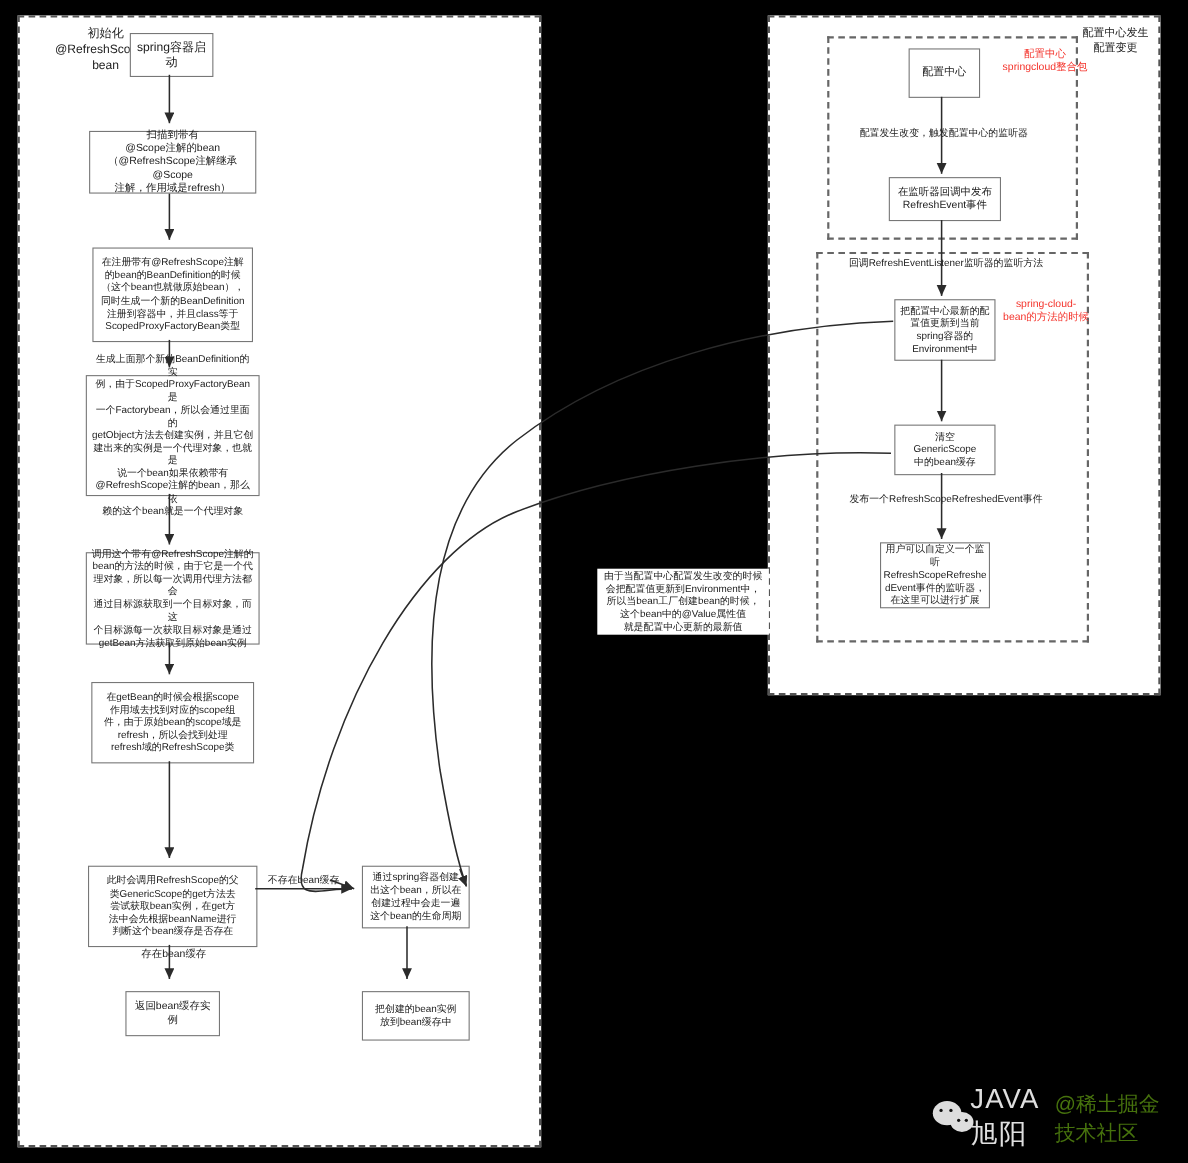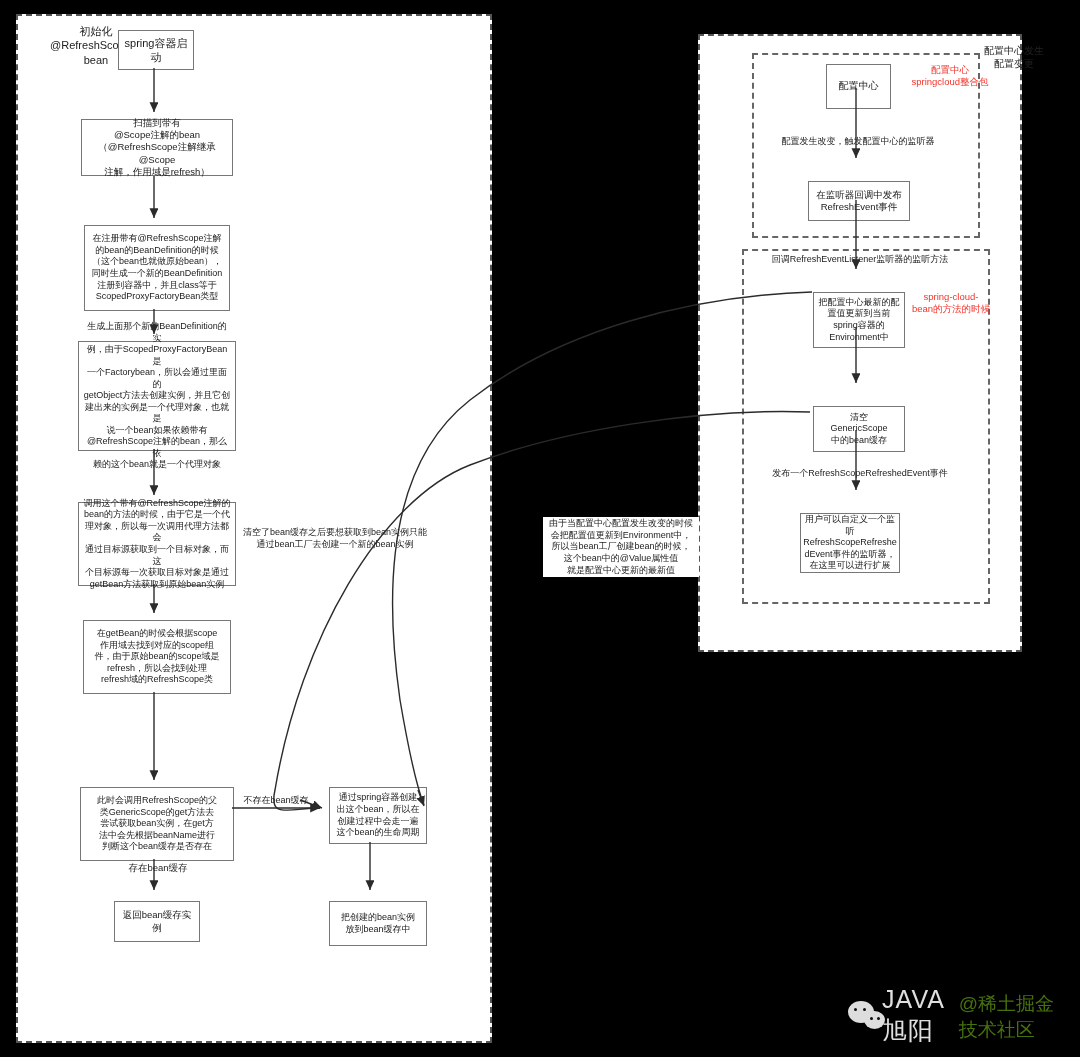--- a/index.html
+++ b/index.html
@@ -10,21 +10,21 @@
     font-family:"Liberation Sans","DejaVu Sans",sans-serif;
     overflow:hidden;
   }
   .panel{
     position:absolute;
     background:#fff;
     border:2px dashed #555;
     box-sizing:border-box;
   }
   #panel-left{left:16px;top:14px;width:476px;height:1029px;}
-  #panel-right{left:698px;top:14px;width:324px;height:618px;margin-top:20px;}
+  #panel-right{left:698px;top:14px;width:357px;height:618px;}
   .inner-dash{
     position:absolute;
     border:2px dashed #666;
     box-sizing:border-box;
     background:transparent;
   }
   .node{
     position:absolute;
     box-sizing:border-box;
     background:#fff;
@@ -155,22 +155,20 @@
     <div class="node" style="left:113px;top:370px;width:92px;height:46px;font-size:9px;">清空
 GenericScope
 中的bean缓存</div>
     <div class="lbl" style="left:30px;top:432px;width:260px;font-size:9px;">发布一个RefreshScopeRefreshedEvent事件</div>
     <div class="node" style="left:100px;top:477px;width:100px;height:60px;font-size:9px;">用户可以自定义一个监听
 RefreshScopeRefreshe
 dEvent事件的监听器，
 在这里可以进行扩展</div>
   </div>
 
-  <div class="lbl" style="left:185px;top:527px;width:300px;font-size:9px;">清空了bean缓存之后要想获取到bean实例只能
-通过bean工厂去创建一个新的bean实例</div>
 
   <div class="lbl onblack" style="left:543px;top:517px;width:146px;font-size:9px;">由于当配置中心配置发生改变的时候
 会把配置值更新到Environment中，
 所以当bean工厂创建bean的时候，
 这个bean中的@Value属性值
 就是配置中心更新的最新值</div>
 
   <svg class="edges" viewBox="0 0 1080 1057">
     <defs>
       <marker id="ah" markerWidth="9" markerHeight="9" refX="7" refY="3.2" orient="auto">

